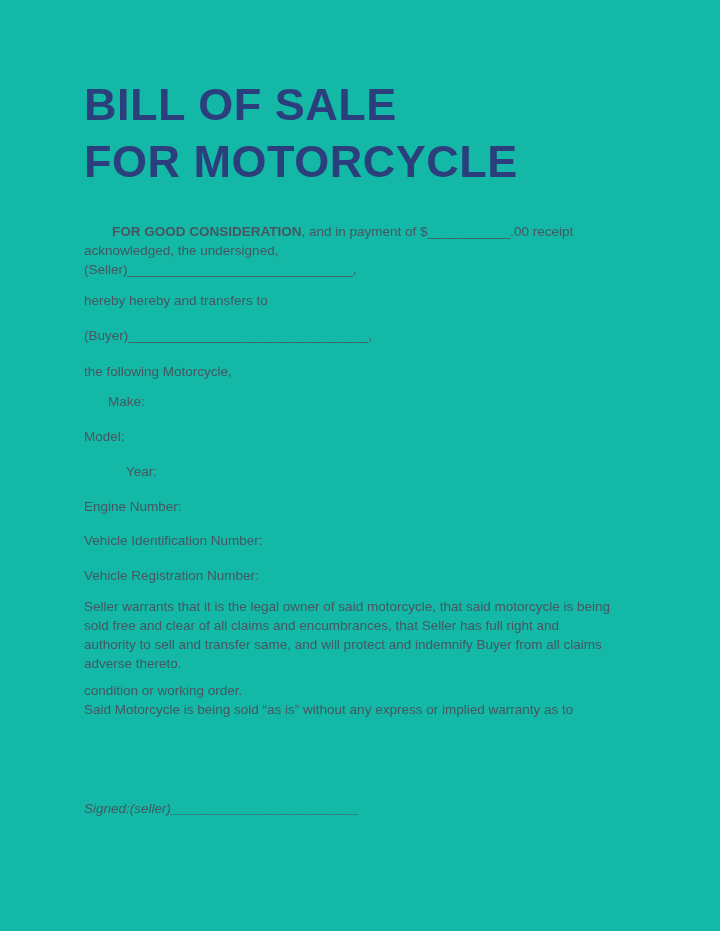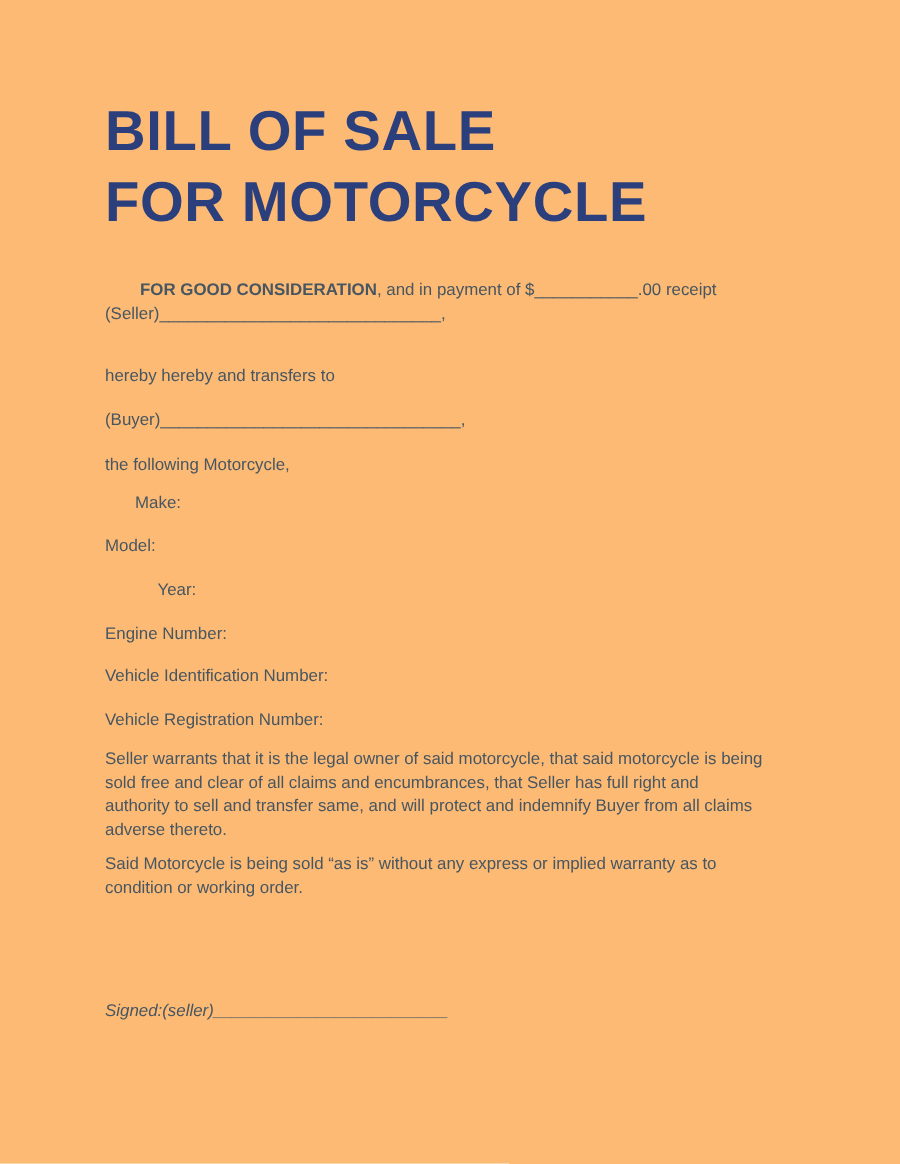--- a/index.html
+++ b/index.html
@@ -4,21 +4,21 @@
 <style>
   html, body {
     margin: 0;
     padding: 0;
     background: #ffffff;
   }
   .page {
     position: relative;
     width: 720px;
     height: 931px;
-    background: #fdba74;
+    background: #14b8a6;
     font-family: "Liberation Sans", sans-serif;
     color: #475661;
     overflow: hidden;
   }
   .title {
     position: absolute;
     left: 84px;
     top: 76px;
     margin: 0;
     font-size: 45px;
@@ -60,20 +60,21 @@
 
 <div class="page">
 
   <h1 class="title">
     <span class="title-line">BILL OF SALE</span>
     <span class="title-line">FOR MOTORCYCLE</span>
   </h1>
 
   <p class="para pos-consideration">
     <span class="line"><b class="bold-run">FOR GOOD CONSIDERATION</b><span>, and in payment of $___________.00 receipt</span></span>
+    <span class="line">acknowledged, the undersigned,</span>
     <span class="line">(Seller)______________________________,</span>
   </p>
 
   <p class="para pos-hereby">hereby hereby and transfers to</p>
 
   <p class="para pos-following">the following Motorcycle,</p>
 
   <p class="para pos-buyer">(Buyer)________________________________,</p>
 
   <p class="para pos-make">Make:</p>
@@ -84,20 +85,20 @@
   <p class="para pos-vrn">Vehicle Registration Number:</p>
 
   <p class="para pos-warranty">
     <span class="line">Seller warrants that it is the legal owner of said motorcycle, that said motorcycle is being</span>
     <span class="line">sold free and clear of all claims and encumbrances, that Seller has full right and</span>
     <span class="line">authority to sell and transfer same, and will protect and indemnify Buyer from all claims</span>
     <span class="line">adverse thereto.</span>
   </p>
 
   <p class="para pos-asis">
+    <span class="line">condition or working order.</span>
     <span class="line">Said Motorcycle is being sold “as is” without any express or implied warranty as to</span>
-    <span class="line">condition or working order.</span>
   </p>
 
 
   <p class="para pos-signed-seller">Signed:(seller)_________________________</p>
 
 </div>
 
 </body></html>

